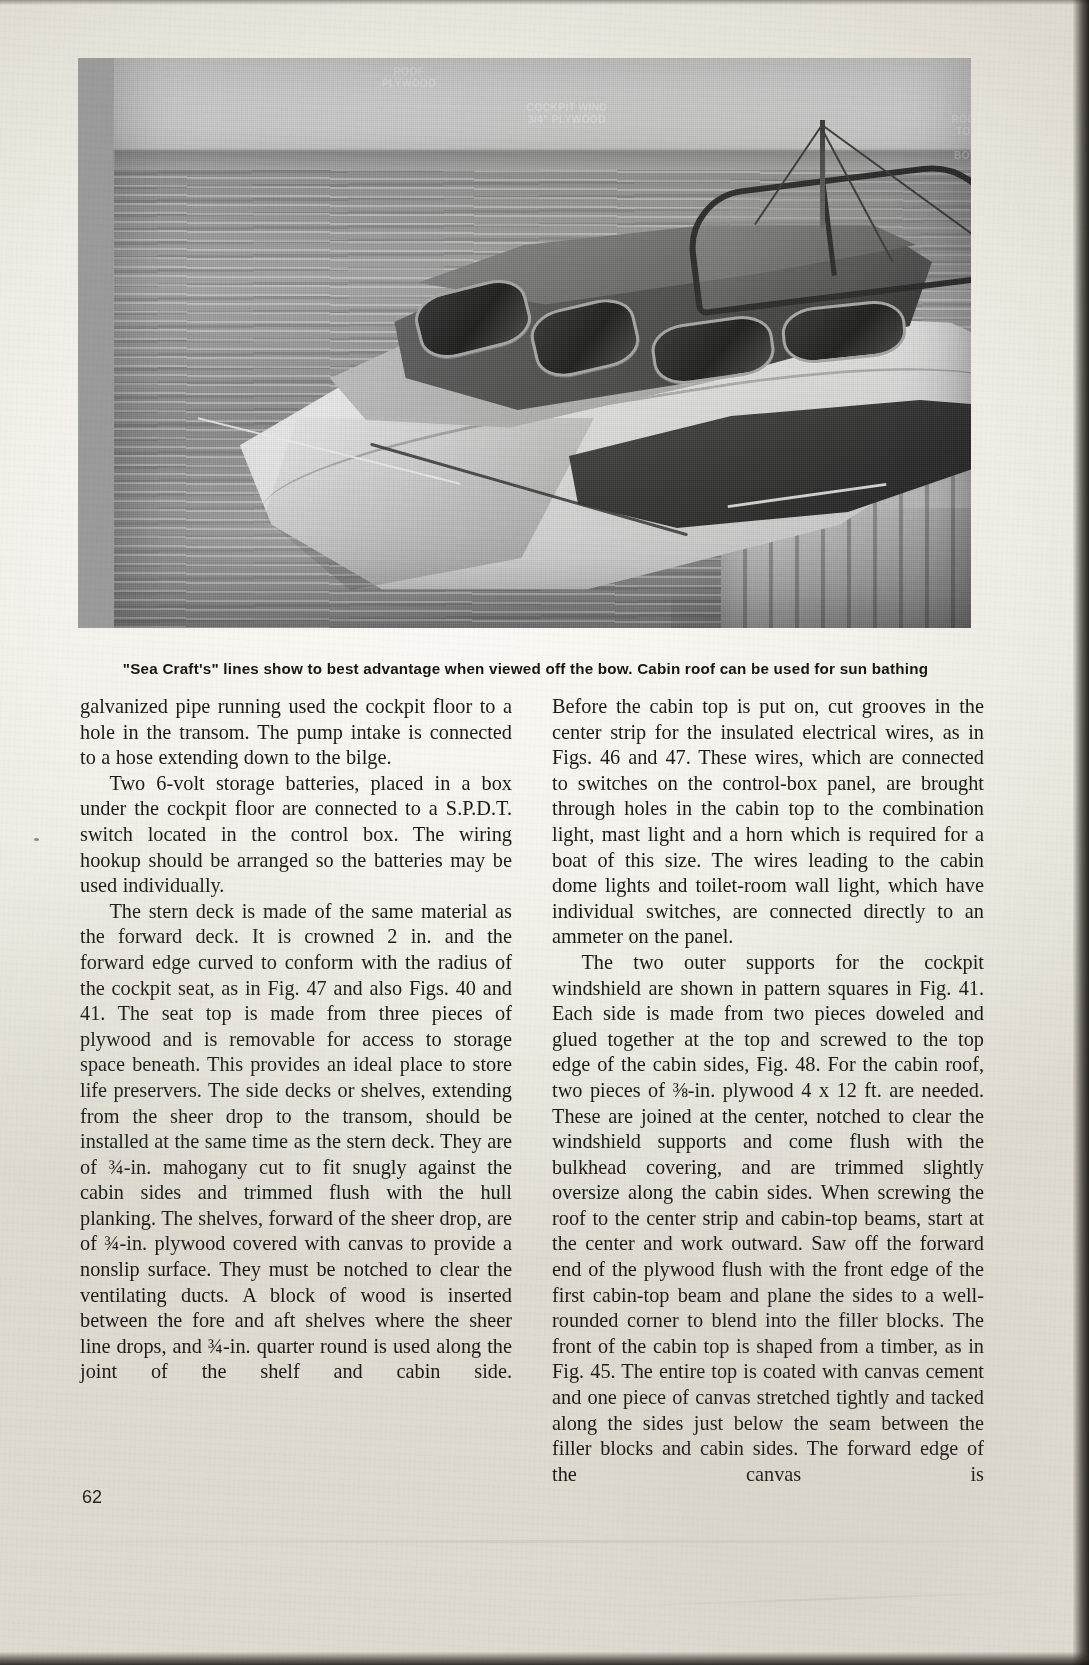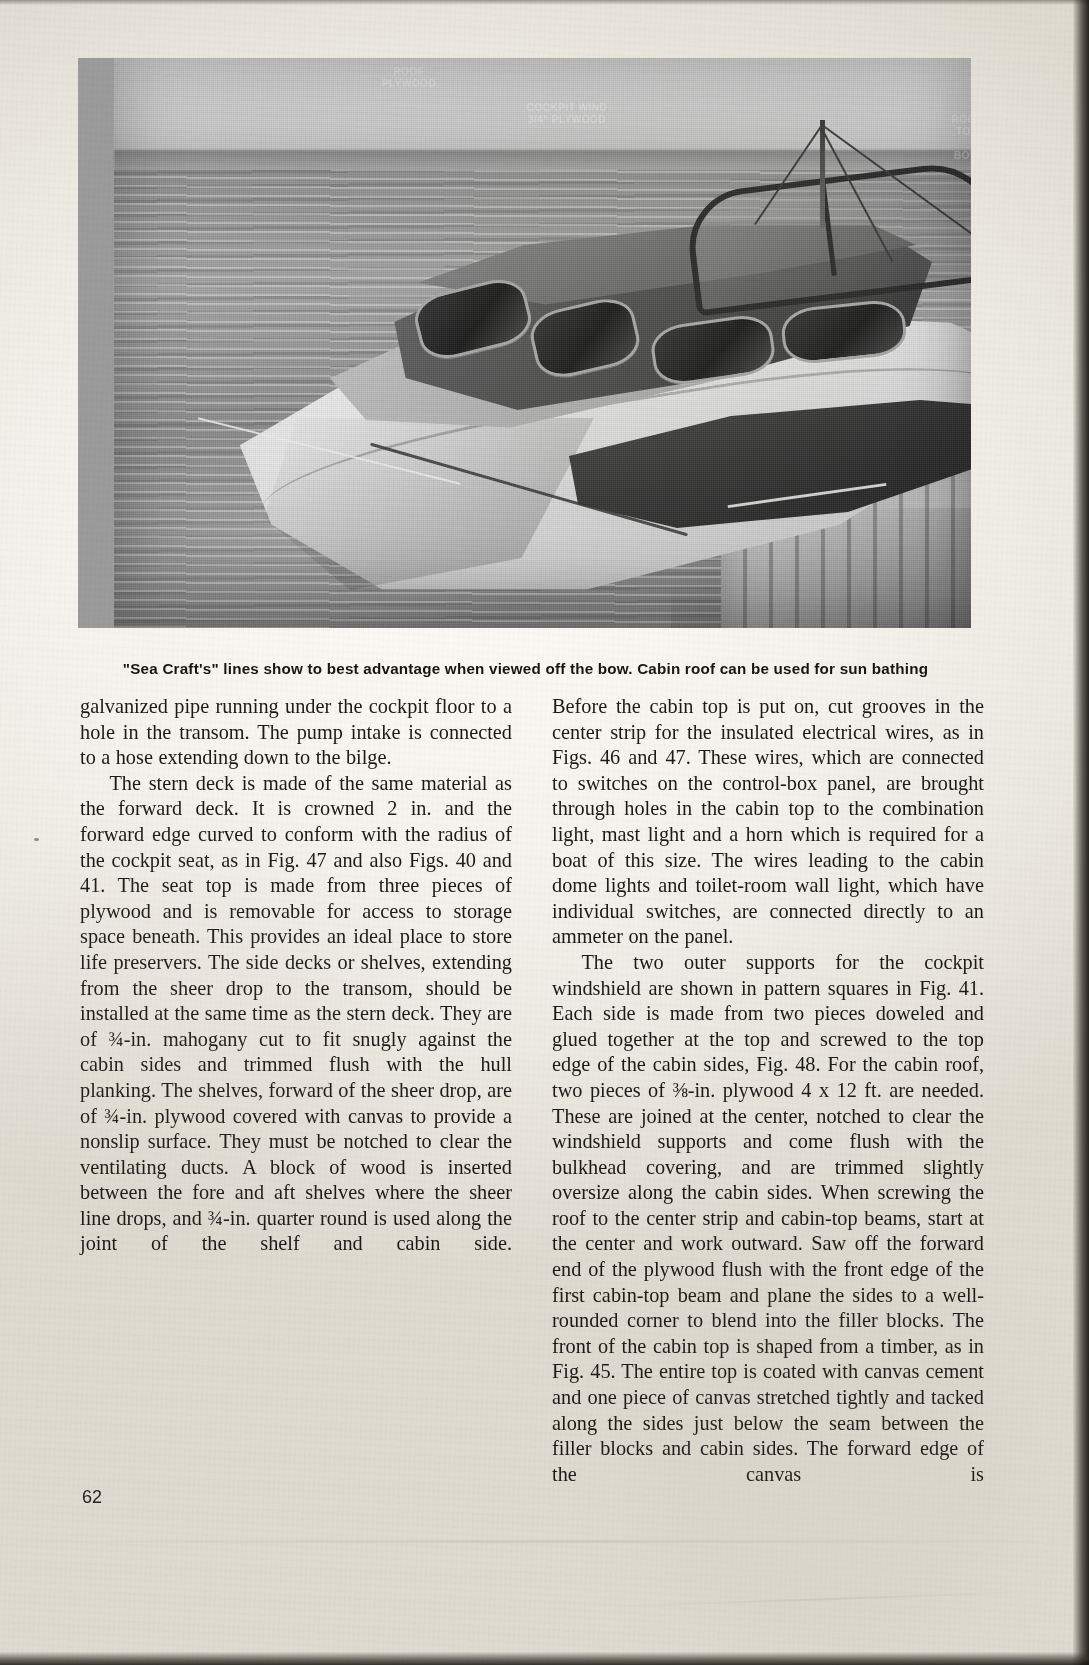--- a/index.html
+++ b/index.html
@@ -339,21 +339,22 @@
 
       <div class="halftone"></div>
       <div class="photo-vignette"></div>
     </div>
   </div>
 
   <div class="caption">"Sea Craft's" lines show to best advantage when viewed off the bow. Cabin roof can be used for sun bathing</div>
 
   <div class="columns">
     <div class="col">
-      <p class="first">galvanized pipe running under the cockpit floor to a hole in the transom. The pump intake is connected to a hose extending down to the bilge.</p>
+      <p class="first">galvanized pipe running used the cockpit floor to a hole in the transom. The pump intake is connected to a hose extending down to the bilge.</p>
+      <p>Two 6-volt storage batteries, placed in a box under the cockpit floor are connected to a S.P.D.T. switch located in the control box. The wiring hookup should be arranged so the batteries may be used individually.</p>
       <p>The stern deck is made of the same material as the forward deck. It is crowned 2 in. and the forward edge curved to conform with the radius of the cockpit seat, as in Fig. 47 and also Figs. 40 and 41. The seat top is made from three pieces of plywood and is removable for access to storage space beneath. This provides an ideal place to store life preservers. The side decks or shelves, extending from the sheer drop to the transom, should be installed at the same time as the stern deck. They are of ¾-in. mahogany cut to fit snugly against the cabin sides and trimmed flush with the hull planking. The shelves, forward of the sheer drop, are of ¾-in. plywood covered with canvas to provide a nonslip surface. They must be notched to clear the ventilating ducts. A block of wood is inserted between the fore and aft shelves where the sheer line drops, and ¾-in. quarter round is used along the joint of the shelf and cabin side.</p>
     </div>
     <div class="col">
       <p class="first">Before the cabin top is put on, cut grooves in the center strip for the insulated electrical wires, as in Figs. 46 and 47. These wires, which are connected to switches on the control-box panel, are brought through holes in the cabin top to the combination light, mast light and a horn which is required for a boat of this size. The wires leading to the cabin dome lights and toilet-room wall light, which have individual switches, are connected directly to an ammeter on the panel.</p>
       <p>The two outer supports for the cockpit windshield are shown in pattern squares in Fig. 41. Each side is made from two pieces doweled and glued together at the top and screwed to the top edge of the cabin sides, Fig. 48. For the cabin roof, two pieces of ⅜-in. plywood 4 x 12 ft. are needed. These are joined at the center, notched to clear the windshield supports and come flush with the bulkhead covering, and are trimmed slightly oversize along the cabin sides. When screwing the roof to the center strip and cabin-top beams, start at the center and work outward. Saw off the forward end of the plywood flush with the front edge of the first cabin-top beam and plane the sides to a well-rounded corner to blend into the filler blocks. The front of the cabin top is shaped from a timber, as in Fig. 45. The entire top is coated with canvas cement and one piece of canvas stretched tightly and tacked along the sides just below the seam between the filler blocks and cabin sides. The forward edge of the canvas is</p>
     </div>
   </div>
 
   <div class="folio">62</div>
 

